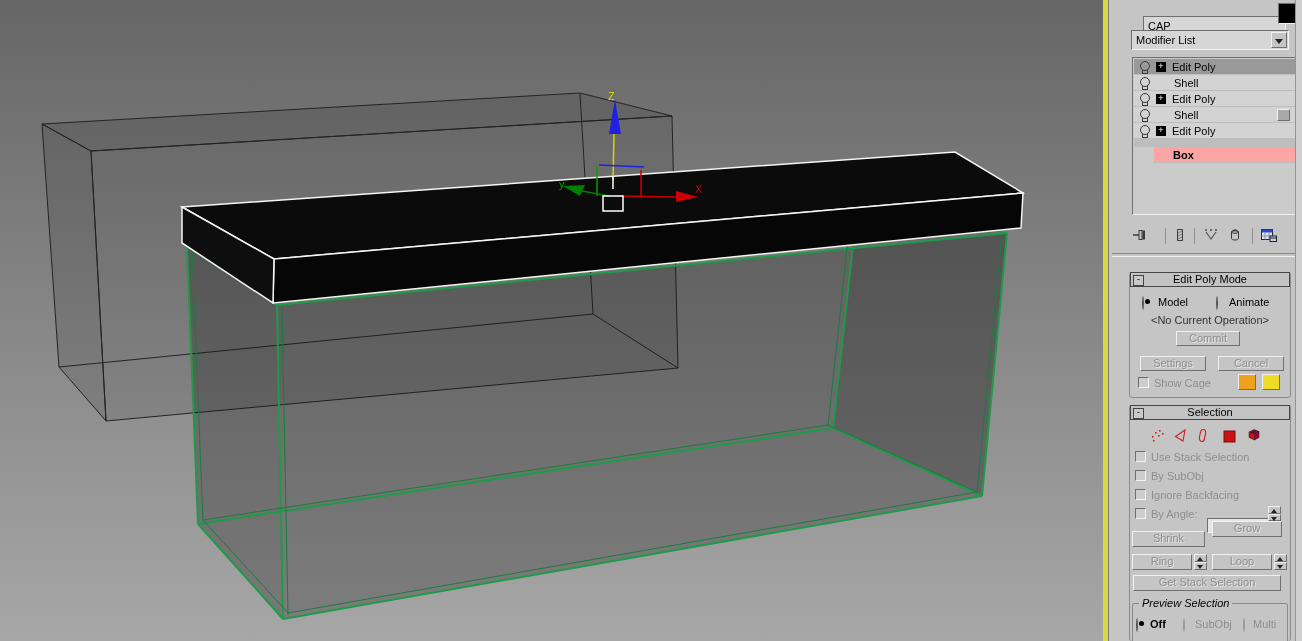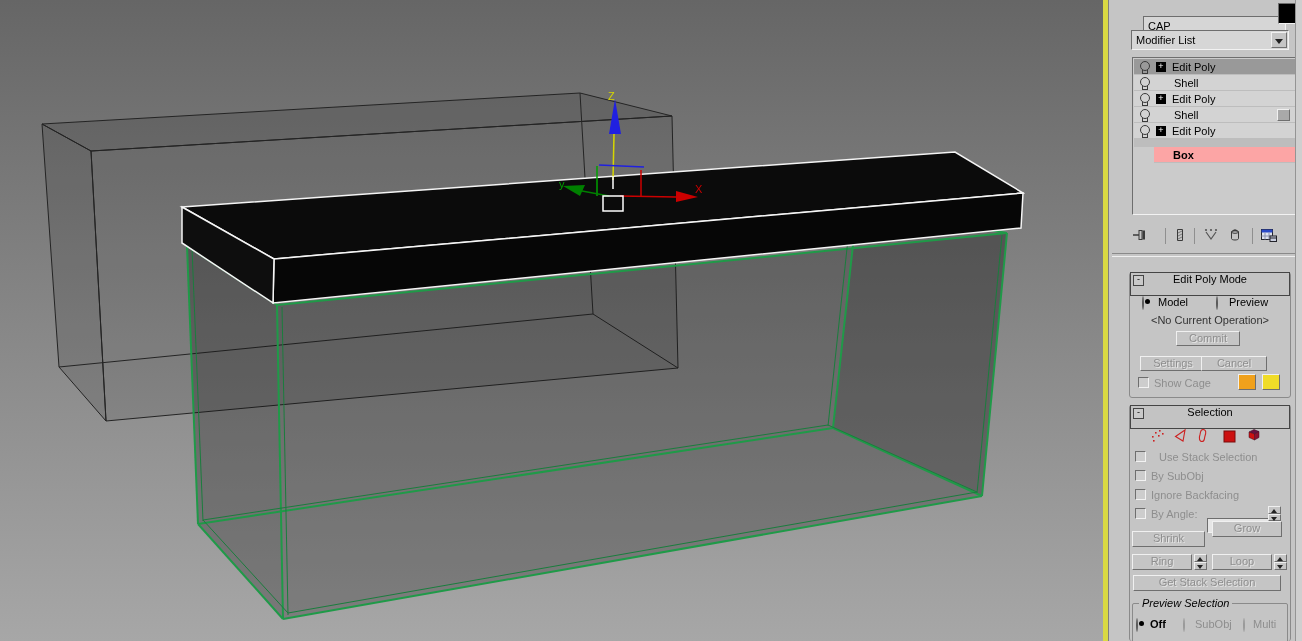--- a/index.html
+++ b/index.html
@@ -19,21 +19,21 @@
          box-sizing:border-box;}
   .btn{background:#c5c5c5;border:1px solid;border-color:#f0f0f0 #6f6f6f #6f6f6f #f0f0f0;
        box-sizing:border-box;text-align:center;line-height:13px;font-size:11px;cursor:default;}
   .btn.dis{color:#8e8e8e;text-shadow:1px 1px 0 #e4e4e4;}
   .dis-text{color:#8e8e8e;}
   input.txt{font-family:"Liberation Sans",sans-serif;font-size:11px;padding:1px 0 0 4px;
             outline:none;margin:12px;}
   
   .ro-frame{border:1px solid #8a8a8a;border-radius:3px;box-sizing:border-box;}
   .ro-title{background:#c3c3c3;border:1px solid #454545;box-sizing:border-box;
-            text-align:center;line-height:13px;height:24px;}
+            text-align:center;line-height:13px;height:15px;}
   .ro-min{position:absolute;left:2px;top:2px;width:9px;height:9px;border:1px solid #454545;
           background:#c9c9c9;line-height:7px;font-size:9px;text-align:center;}
   .ro-min::before{content:"-";}
   
   .cb{width:11px;height:11px;background:#cdcdcd;border:1px solid;
       border-color:#6e6e6e #f2f2f2 #f2f2f2 #6e6e6e;box-sizing:border-box;}
   .radio{width:11px;height:11px;border-radius:50%;background:#d8d8d8;
          border:1px solid #5a5a5a;box-sizing:border-box;position:relative;}
   .radio.sel::after{content:"";position:absolute;left:2px;top:2px;width:5px;height:5px;
          border-radius:50%;background:#000;}
@@ -216,25 +216,25 @@
     <div class="abs hsep" style="left:3px;top:253px;width:186px;"></div>
 
     <div class="abs ro-frame" style="left:20px;top:272px;width:162px;height:126px;">
       <div class="ro-title abs" style="left:0px;top:-1px;width:160px;">
         <span class="ro-min"></span>
         <span>Edit Poly Mode</span>
       </div>
       <span class="abs radio sel" style="left:12px;top:24px;"></span>
       <span class="abs" style="left:28px;top:23px;">Model</span>
       <span class="abs radio" style="left:84px;top:24px;"></span>
-      <span class="abs" style="left:99px;top:23px;">Preview</span>
+      <span class="abs" style="left:99px;top:23px;">Animate</span>
       <div class="abs" style="left:0;top:41px;width:160px;text-align:center;color:#333;">&lt;No Current Operation&gt;</div>
       <div class="abs btn dis" style="left:46px;top:58px;width:64px;height:15px;">Commit</div>
       <div class="abs btn dis" style="left:10px;top:83px;width:66px;height:15px;">Settings</div>
-      <div class="abs btn dis" style="left:71px;top:83px;width:66px;height:15px;">Cancel</div>
+      <div class="abs btn dis" style="left:88px;top:83px;width:66px;height:15px;">Cancel</div>
       <span class="abs cb" style="left:8px;top:104px;"></span>
       <span class="abs dis-text" style="left:24px;top:104px;">Show Cage</span>
       <span class="abs" style="left:108px;top:101px;width:18px;height:16px;background:#f0a11c;
             border:1px solid;border-color:#f0f0f0 #6f6f6f #6f6f6f #f0f0f0;box-sizing:border-box;"></span>
       <span class="abs" style="left:132px;top:101px;width:18px;height:16px;background:#f0dc28;
             border:1px solid;border-color:#f0f0f0 #6f6f6f #6f6f6f #f0f0f0;box-sizing:border-box;"></span>
     </div>
 
     <div class="abs ro-frame" style="left:20px;top:405px;width:162px;height:236px;border-bottom:none;">
       <div class="ro-title abs" style="left:0px;top:-1px;width:160px;">
@@ -271,21 +271,21 @@
       </span>
       <span class="abs" style="left:115px;top:21px;">
         <svg width="16" height="16" viewBox="0 0 16 16">
             <polygon points="4,5 9,2.5 14,4.5 9.5,7" fill="#6a1040" stroke="#3c0a22" stroke-width="0.5"></polygon>
             <polygon points="14,4.5 14,10.5 9.5,13 9.5,7" fill="#8a1030" stroke="#3c0a22" stroke-width="0.5"></polygon>
             <polygon points="4,5 9.5,7 9.5,13 4,10.5" fill="#cc1111" stroke="#3c0a22" stroke-width="0.5"></polygon>
           </svg>
       </span>
 
       <span class="abs cb" style="left:5px;top:45px;"></span>
-      <span class="abs dis-text" style="left:21px;top:45px;margin-left:8px;">Use Stack Selection</span>
+      <span class="abs dis-text" style="left:21px;top:45px;">Use Stack Selection</span>
       <span class="abs cb" style="left:5px;top:64px;"></span>
       <span class="abs dis-text" style="left:21px;top:64px;">By SubObj</span>
       <span class="abs cb" style="left:5px;top:83px;"></span>
       <span class="abs dis-text" style="left:21px;top:83px;">Ignore Backfacing</span>
       <span class="abs cb" style="left:5px;top:102px;"></span>
       <span class="abs dis-text" style="left:21px;top:102px;">By Angle:</span>
       <input class="abs field txt" style="left: 65px; top: 100px; width: 72px; height: 15px; background: rgb(230, 230, 230); color: rgb(85, 85, 85);" value="45,0">
       <span class="abs spin" style="left:138px;top:100px;">
         <div class="up"></div>
           <div class="dn"></div>

